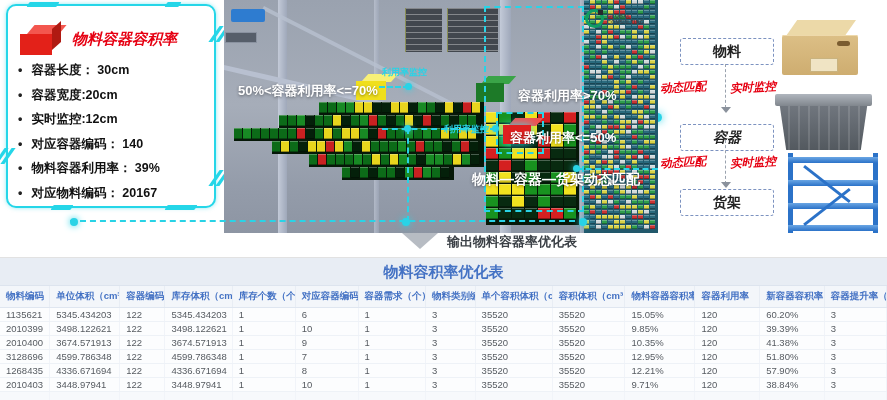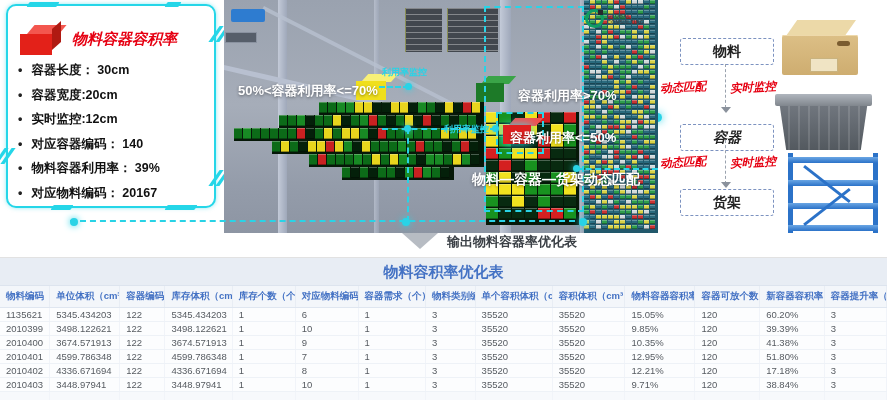--- a/index.html
+++ b/index.html
@@ -1094,27 +1094,27 @@
           <col style="width: 7.3%;">
           <col style="width: 7%;">
         </colgroup>
       <thead>
           <tr>
             <th>物料编码</th>
             <th>单位体积（cm³）</th>
             <th>容器编码</th>
             <th>库存体积（cm³）</th>
             <th>库存个数（个）</th>
-            <th>对应物料编码</th>
+            <th>对应容器编码</th>
             <th>容器需求（个）</th>
             <th>物料类别编码</th>
             <th>单个容积体积（cm³）</th>
             <th>容积体积（cm³）</th>
             <th>物料容器容积率</th>
-            <th>容器可放个数</th>
+            <th>容器利用率</th>
             <th>新容器容积率</th>
             <th>容器提升率（%）</th>
           </tr>
         </thead>
       <tbody>
           <tr>
             <td>1135621</td>
             <td>5345.434203</td>
             <td>122</td>
             <td>5345.434203</td>
@@ -1155,49 +1155,49 @@
             <td>1</td>
             <td>3</td>
             <td>35520</td>
             <td>35520</td>
             <td>10.35%</td>
             <td>120</td>
             <td>41.38%</td>
             <td>3</td>
           </tr>
           <tr>
-            <td>2010401</td>
+            <td>3128696</td>
             <td>4599.786348</td>
             <td>122</td>
             <td>4599.786348</td>
             <td>1</td>
             <td>7</td>
             <td>1</td>
             <td>3</td>
             <td>35520</td>
             <td>35520</td>
             <td>12.95%</td>
             <td>120</td>
             <td>51.80%</td>
             <td>3</td>
           </tr>
           <tr>
-            <td>2010402</td>
+            <td>1268435</td>
             <td>4336.671694</td>
             <td>122</td>
             <td>4336.671694</td>
             <td>1</td>
             <td>8</td>
             <td>1</td>
             <td>3</td>
             <td>35520</td>
             <td>35520</td>
             <td>12.21%</td>
             <td>120</td>
-            <td>17.18%</td>
+            <td>57.90%</td>
             <td>3</td>
           </tr>
           <tr>
             <td>2010403</td>
             <td>3448.97941</td>
             <td>122</td>
             <td>3448.97941</td>
             <td>1</td>
             <td>10</td>
             <td>1</td>

